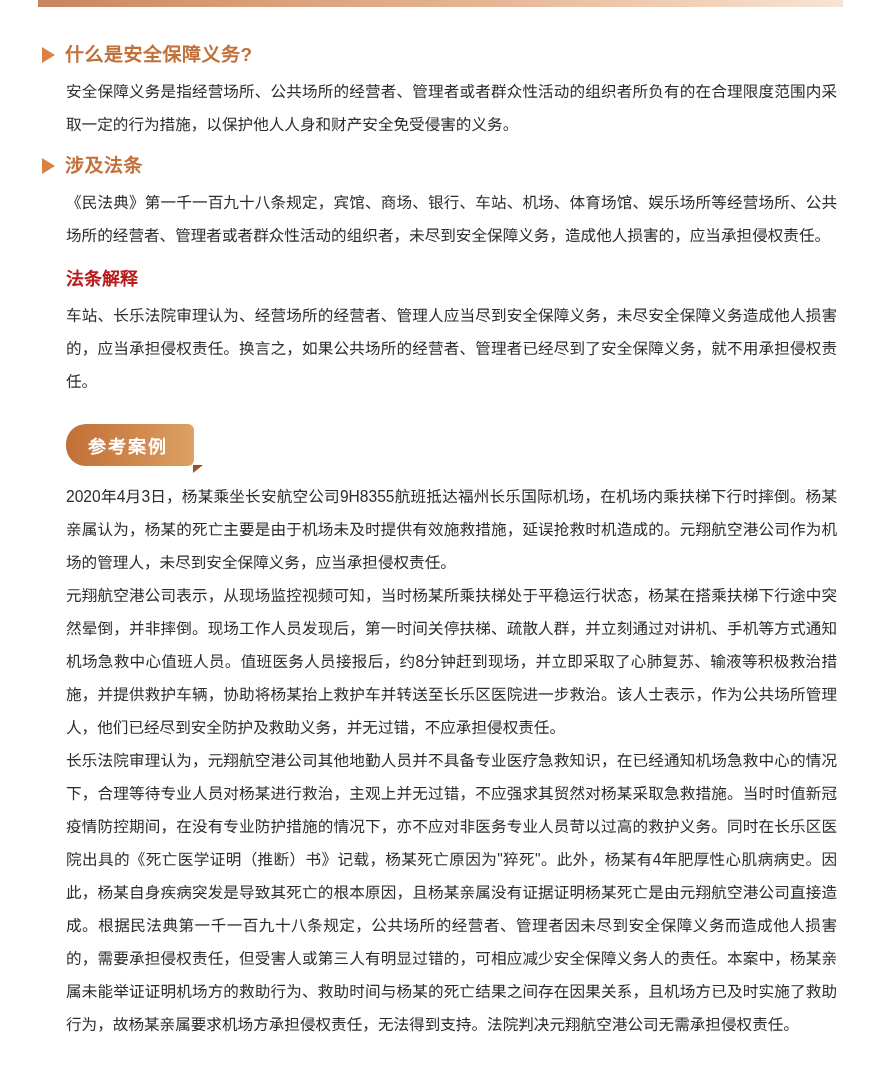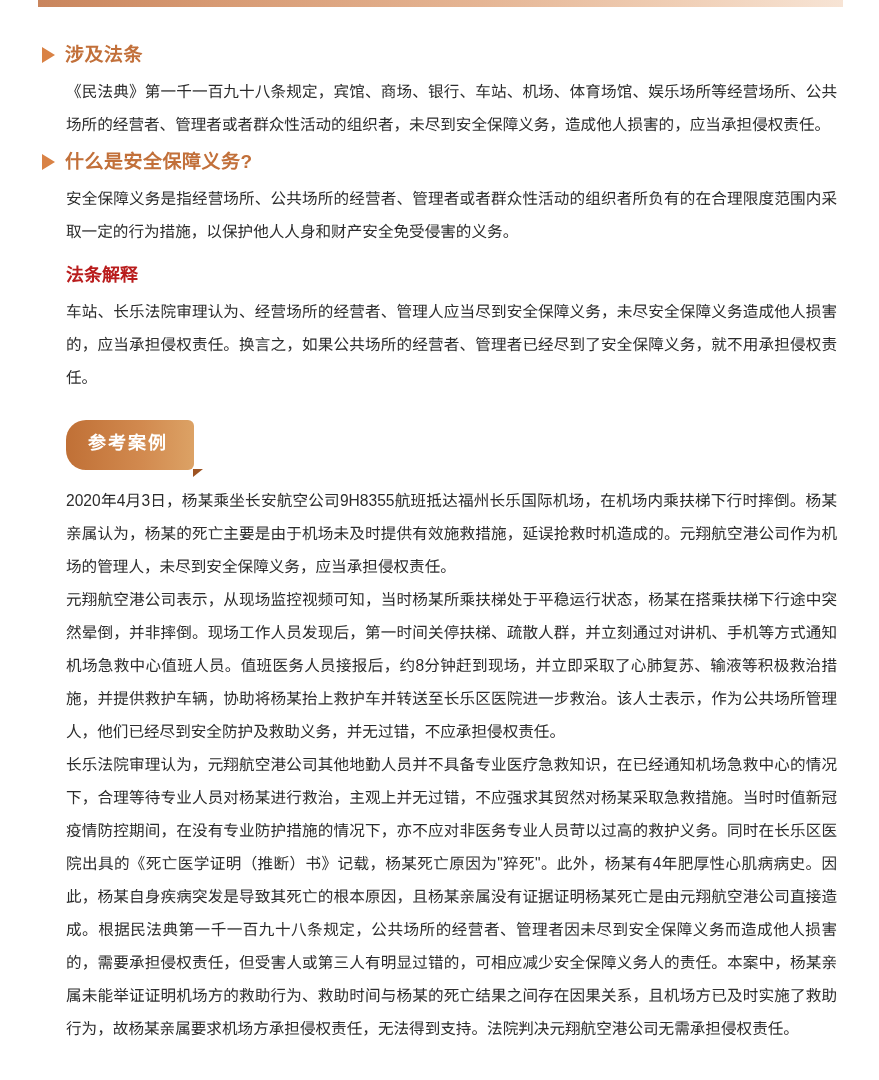--- a/index.html
+++ b/index.html
@@ -85,21 +85,21 @@
   }
   .ribbon {
     position: relative;
     display: inline-block;
     margin-left: 30px;
     background: linear-gradient(90deg, #c07036 0%, #d28a4f 60%, #dca265 100%);
     color: #ffffff;
     font-size: 18px;
     font-weight: bold;
     letter-spacing: 2px;
-    padding: 8px 26px 16px 22px;
+    padding: 8px 26px 8px 22px;
     border-radius: 20px 6px 6px 20px;
   }
   .ribbon::after {
     content: "";
     position: absolute;
     right: -9px;
     bottom: -7px;
     width: 0;
     height: 0;
     border-left: 10px solid #9d5322;
@@ -117,34 +117,34 @@
 </style>
 </head>
 <body>
 
 <div class="page">
 
   <div class="top-rule"></div>
 
   <div class="content">
 
+    <div class="block">
+      <div class="sec-head">
+        <span class="tri"></span>
+        <span class="sec-title">什么是安全保障义务?</span>
+      </div>
+      <p class="para">安全保障义务是指经营场所、公共场所的经营者、管理者或者群众性活动的组织者所负有的在合理限度范围内采取一定的行为措施，以保护他人人身和财产安全免受侵害的义务。</p>
+    </div>
+
     <div class="block block-legal">
       <div class="sec-head">
         <span class="tri"></span>
         <span class="sec-title">涉及法条</span>
       </div>
       <p class="para">《民法典》第一千一百九十八条规定，宾馆、商场、银行、车站、机场、体育场馆、娱乐场所等经营场所、公共场所的经营者、管理者或者群众性活动的组织者，未尽到安全保障义务，造成他人损害的，应当承担侵权责任。</p>
-    </div>
-
-    <div class="block">
-      <div class="sec-head">
-        <span class="tri"></span>
-        <span class="sec-title">什么是安全保障义务?</span>
-      </div>
-      <p class="para">安全保障义务是指经营场所、公共场所的经营者、管理者或者群众性活动的组织者所负有的在合理限度范围内采取一定的行为措施，以保护他人人身和财产安全免受侵害的义务。</p>
     </div>
 
     <div class="block explain">
       <div class="sec-title-plain">法条解释</div>
       <p class="para">车站、长乐法院审理认为、经营场所的经营者、管理人应当尽到安全保障义务，未尽安全保障义务造成他人损害的，应当承担侵权责任。换言之，如果公共场所的经营者、管理者已经尽到了安全保障义务，就不用承担侵权责任。</p>
     </div>
 
     <div class="case-wrap">
       <div class="ribbon">参考案例</div>
       <div class="case-body">

